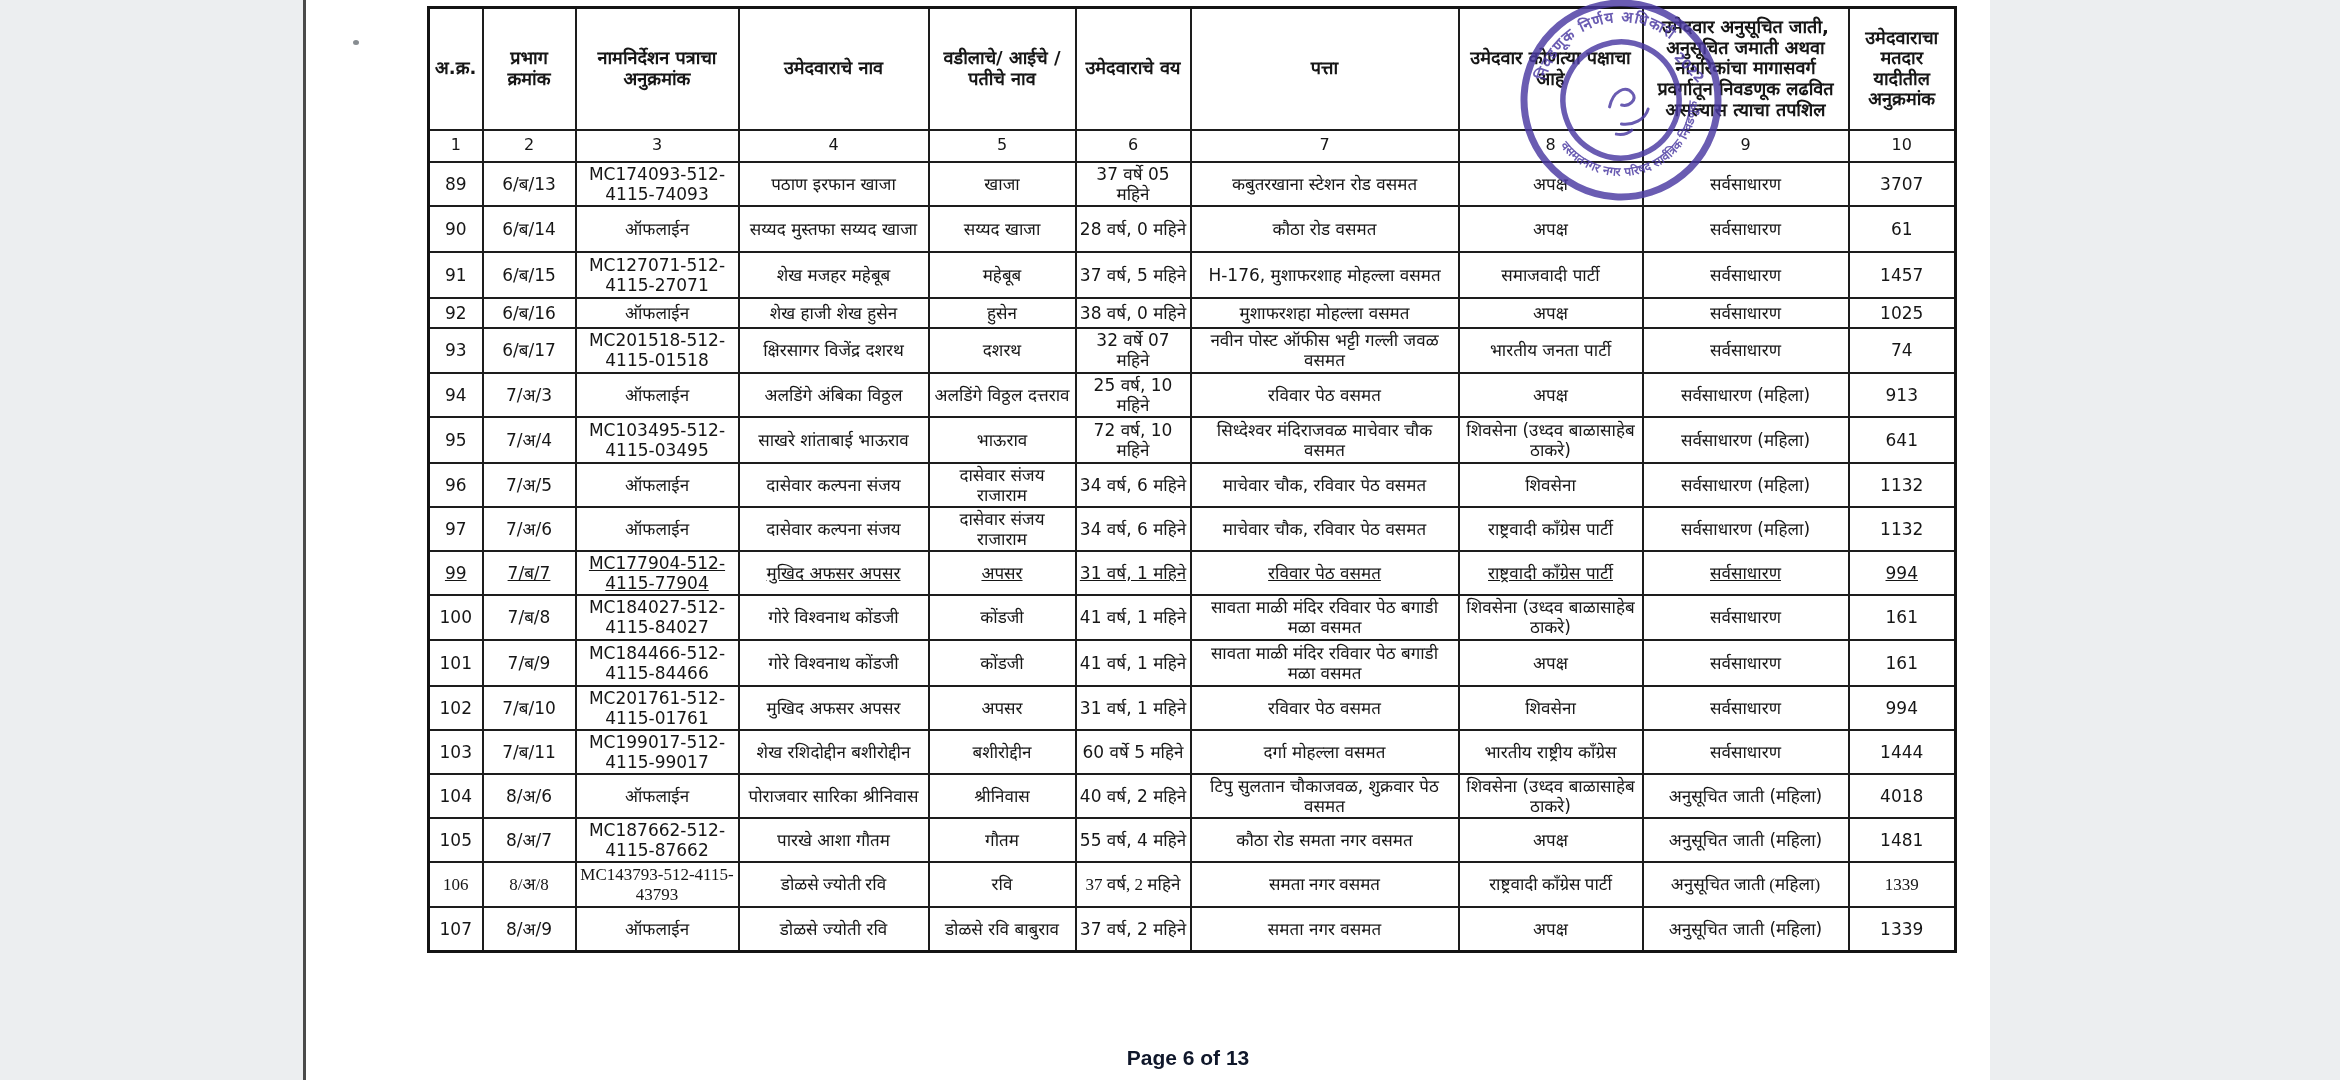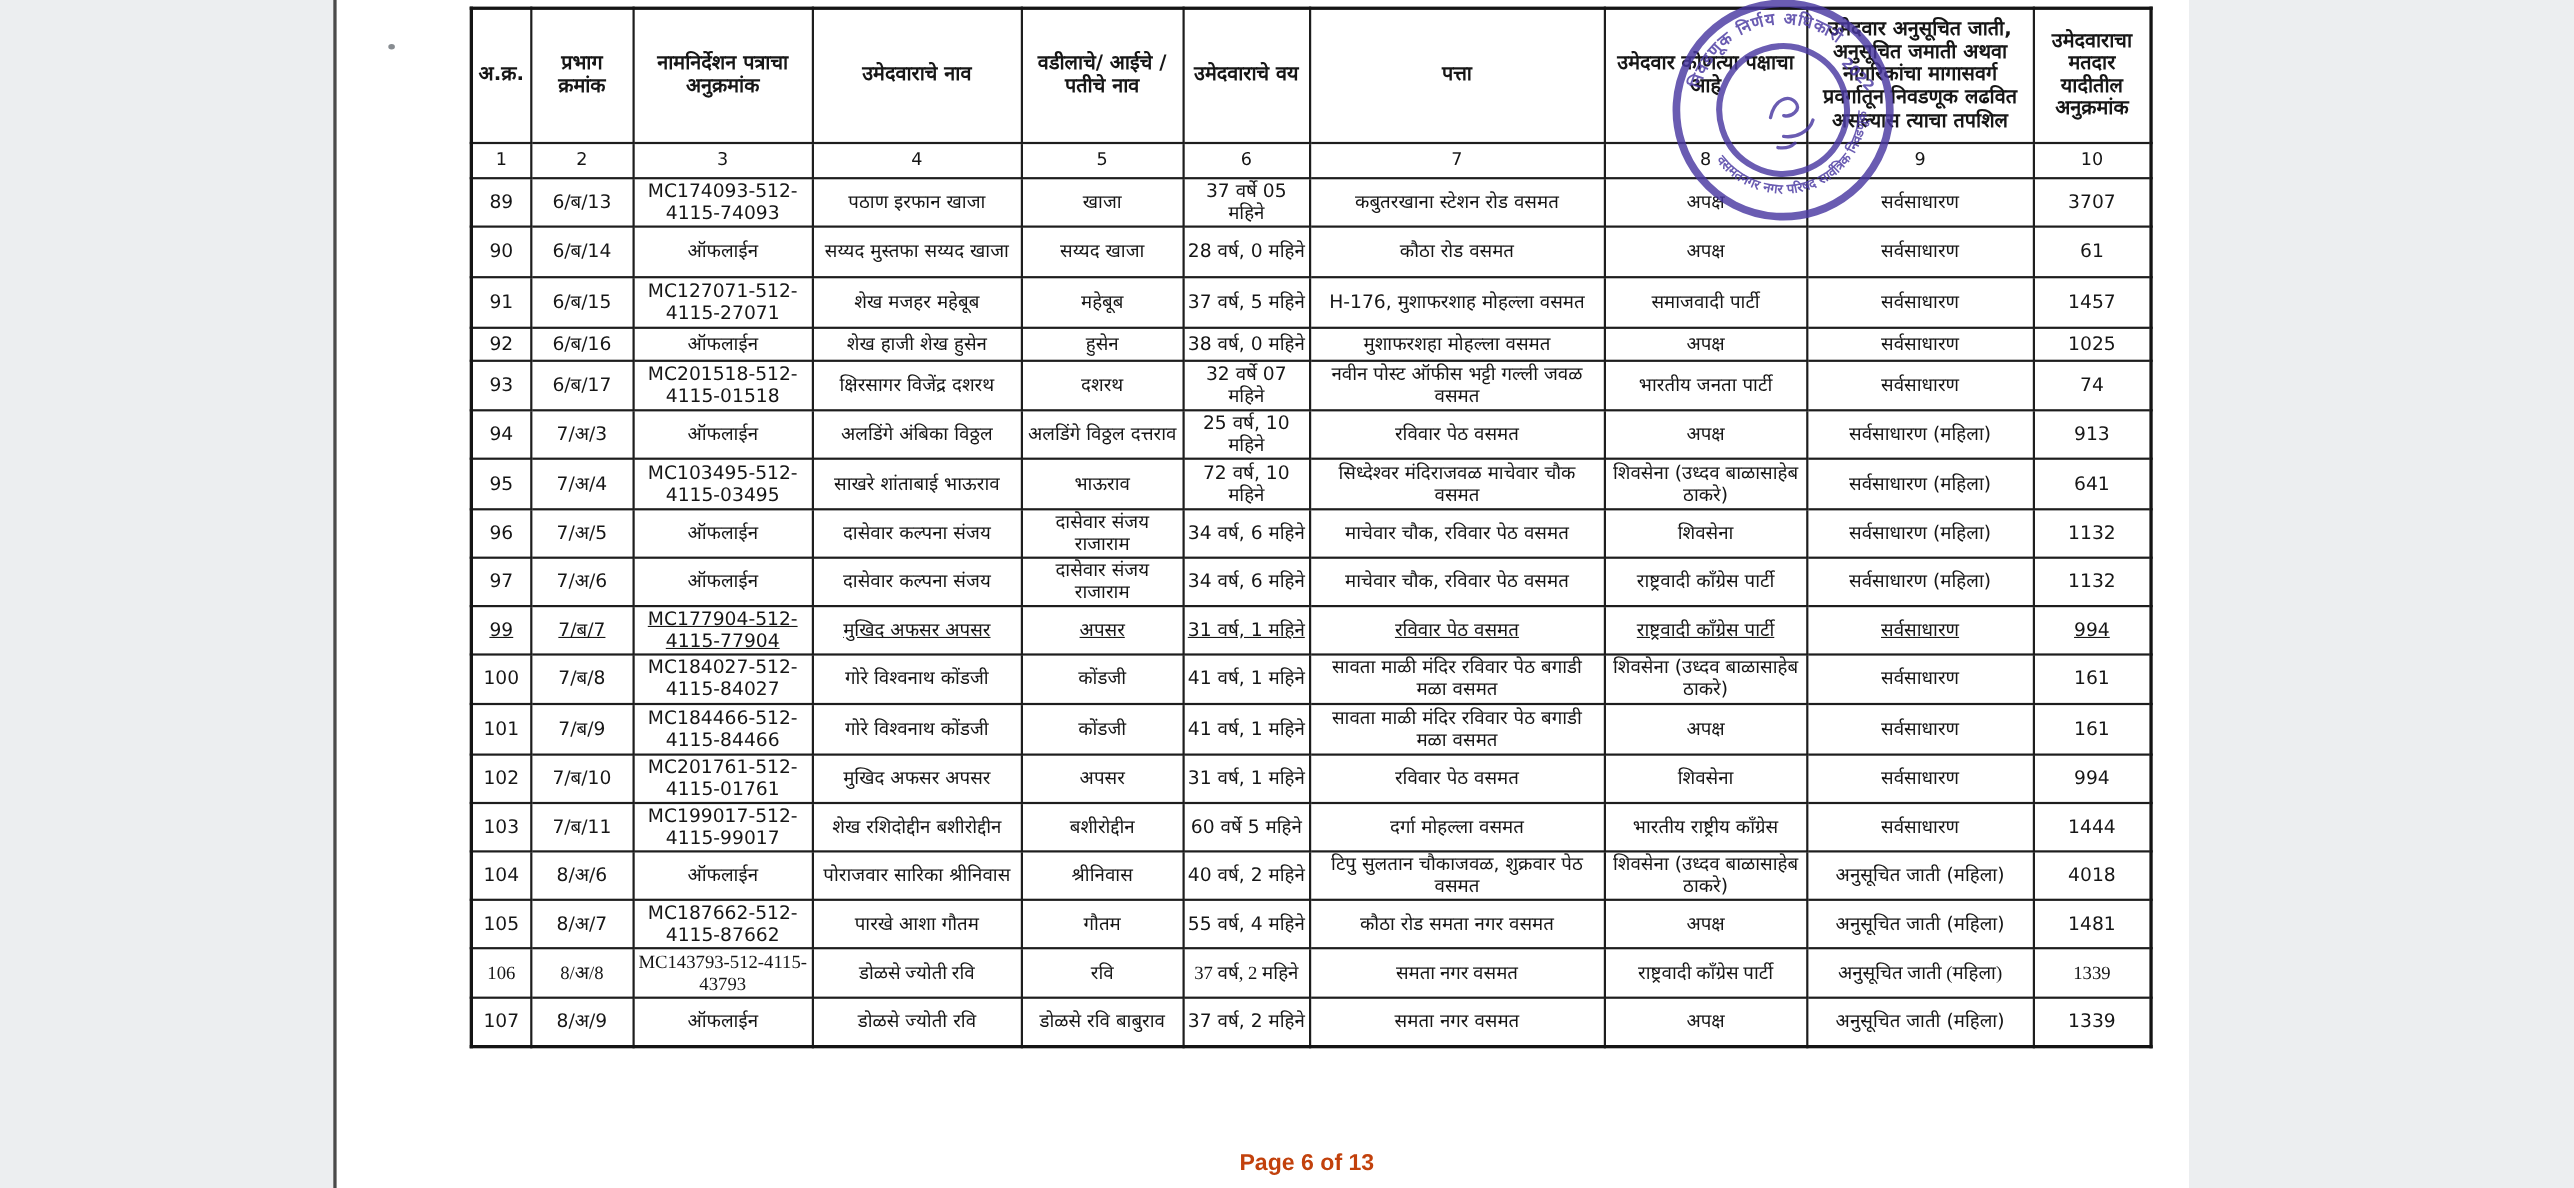--- a/index.html
+++ b/index.html
@@ -24,21 +24,21 @@
   table.cand th,table.cand td{
     border:2px solid #1d1d1d;text-align:center;vertical-align:middle;
     padding:1px 3px;font-size:17px;line-height:1.18;overflow:hidden;
     font-weight:500;word-wrap:break-word;
   }
   table.cand th{font-size:18px;line-height:1.14;font-weight:700;padding:2px 4px}
   table.cand tr.nums td{font-size:16px;font-weight:500}
   .stamp{position:absolute;left:1190px;top:-25px;pointer-events:none}
   .footer{
     position:absolute;left:762px;top:1046px;width:240px;height:30px;
-    text-align:center;font-size:21px;font-weight:700;color:#c2410c;
+    text-align:center;font-size:21px;font-weight:700;color:#0f172a;
     font-family:"Liberation Sans","DejaVu Sans",sans-serif;
   }
 </style>
 </head>
 <body>
 
 <div class="page">
 
   <div class="artifact-dot"></div>
 

